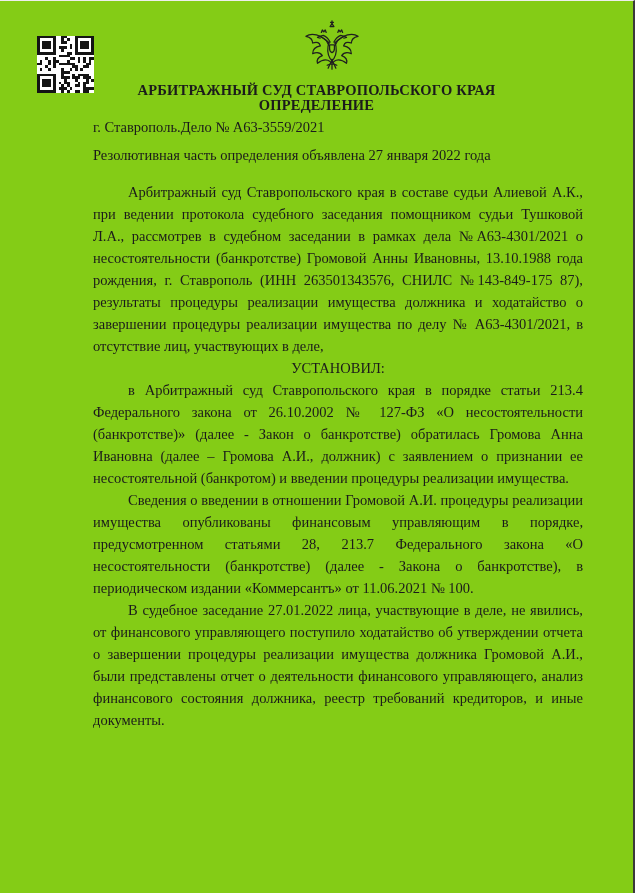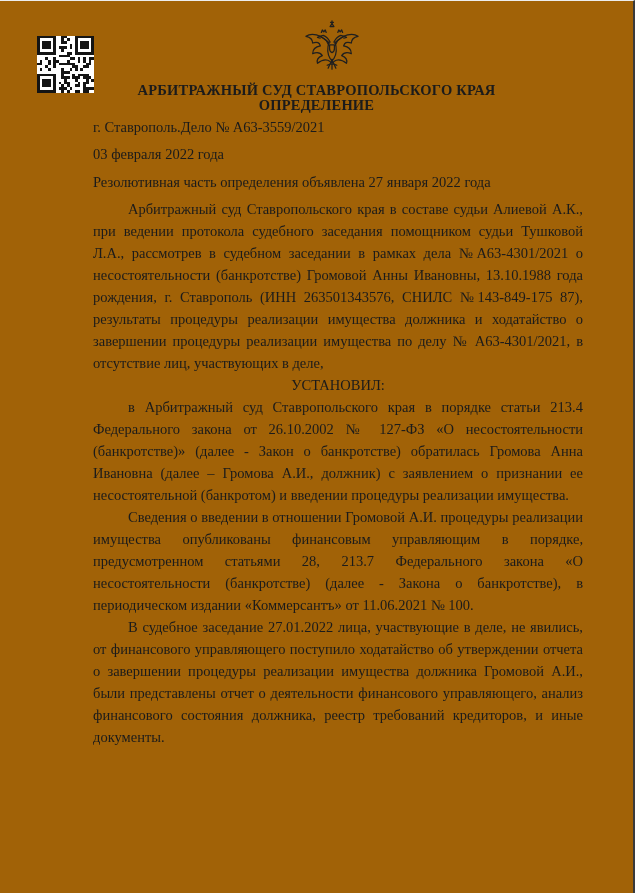--- a/index.html
+++ b/index.html
@@ -6,21 +6,21 @@
     margin: 0;
     padding: 0;
     background: #ffffff;
     font-family: "Liberation Serif", serif;
   }
   .page {
     position: relative;
     width: 635px;
     height: 893px;
     box-sizing: border-box;
-    background: #a16207;
+    background: #84cc16;
     border-top: 1px solid #ededed;
     border-right: 2px solid #3a3a3a;
     overflow: hidden;
     color: #1b1b1b;
   }
   .qr {
     position: absolute;
     left: 37px;
     top: 33px;
     width: 57px;
@@ -58,21 +58,21 @@
     margin-top: 12px;
     font-size: 14.5px;
     line-height: 15px;
   }
   .right-lines {
     margin-top: 9px;
     font-size: 14.5px;
     line-height: 23px;
   }
   .doc-body {
-    margin-top: 4px;
+    margin-top: 14px;
     font-size: 14.5px;
     line-height: 22px;
     text-align: justify;
   }
   .doc-body p {
     margin: 0;
     text-indent: 35px;
   }
   .established {
     text-align: center;
@@ -237,21 +237,20 @@
   <div class="head-block">
     <div>АРБИТРАЖНЫЙ СУД СТАВРОПОЛЬСКОГО КРАЯ</div>
     <div>ОПРЕДЕЛЕНИЕ</div>
   </div>
 
   <div class="case-row margins">
     <span>г. Ставрополь.</span>
     <span>Дело № А63-3559/2021</span>
   </div>
 
-  <div class="date-line margins">03 февраля 2022 года</div>
 
   <div class="right-lines margins">
     <div>Резолютивная часть определения объявлена 27 января 2022 года</div>
   </div>
 
   <div class="doc-body margins">
     <p>Арбитражный суд Ставропольского края в составе судьи Алиевой А.К., при ведении протокола судебного заседания помощником судьи Тушковой Л.А., рассмотрев в судебном заседании в рамках дела №А63-4301/2021 о несостоятельности (банкротстве) Громовой Анны Ивановны, 13.10.1988 года рождения, г. Ставрополь (ИНН 263501343576, СНИЛС №143-849-175 87), результаты процедуры реализации имущества должника и ходатайство о завершении процедуры реализации имущества по делу № А63-4301/2021, в отсутствие лиц, участвующих в деле,</p>
     <div class="established">УСТАНОВИЛ:</div>
     <p>в Арбитражный суд Ставропольского края в порядке статьи 213.4 Федерального закона от 26.10.2002 № 127-ФЗ «О несостоятельности (банкротстве)» (далее - Закон о банкротстве) обратилась Громова Анна Ивановна (далее – Громова А.И., должник) с заявлением о признании ее несостоятельной (банкротом) и введении процедуры реализации имущества.</p>
     <p>Сведения о введении в отношении Громовой А.И. процедуры реализации имущества опубликованы финансовым управляющим в порядке, предусмотренном статьями 28, 213.7  Федерального закона «О несостоятельности (банкротстве) (далее - Закона о банкротстве), в периодическом издании «Коммерсантъ» от 11.06.2021 № 100.</p>

